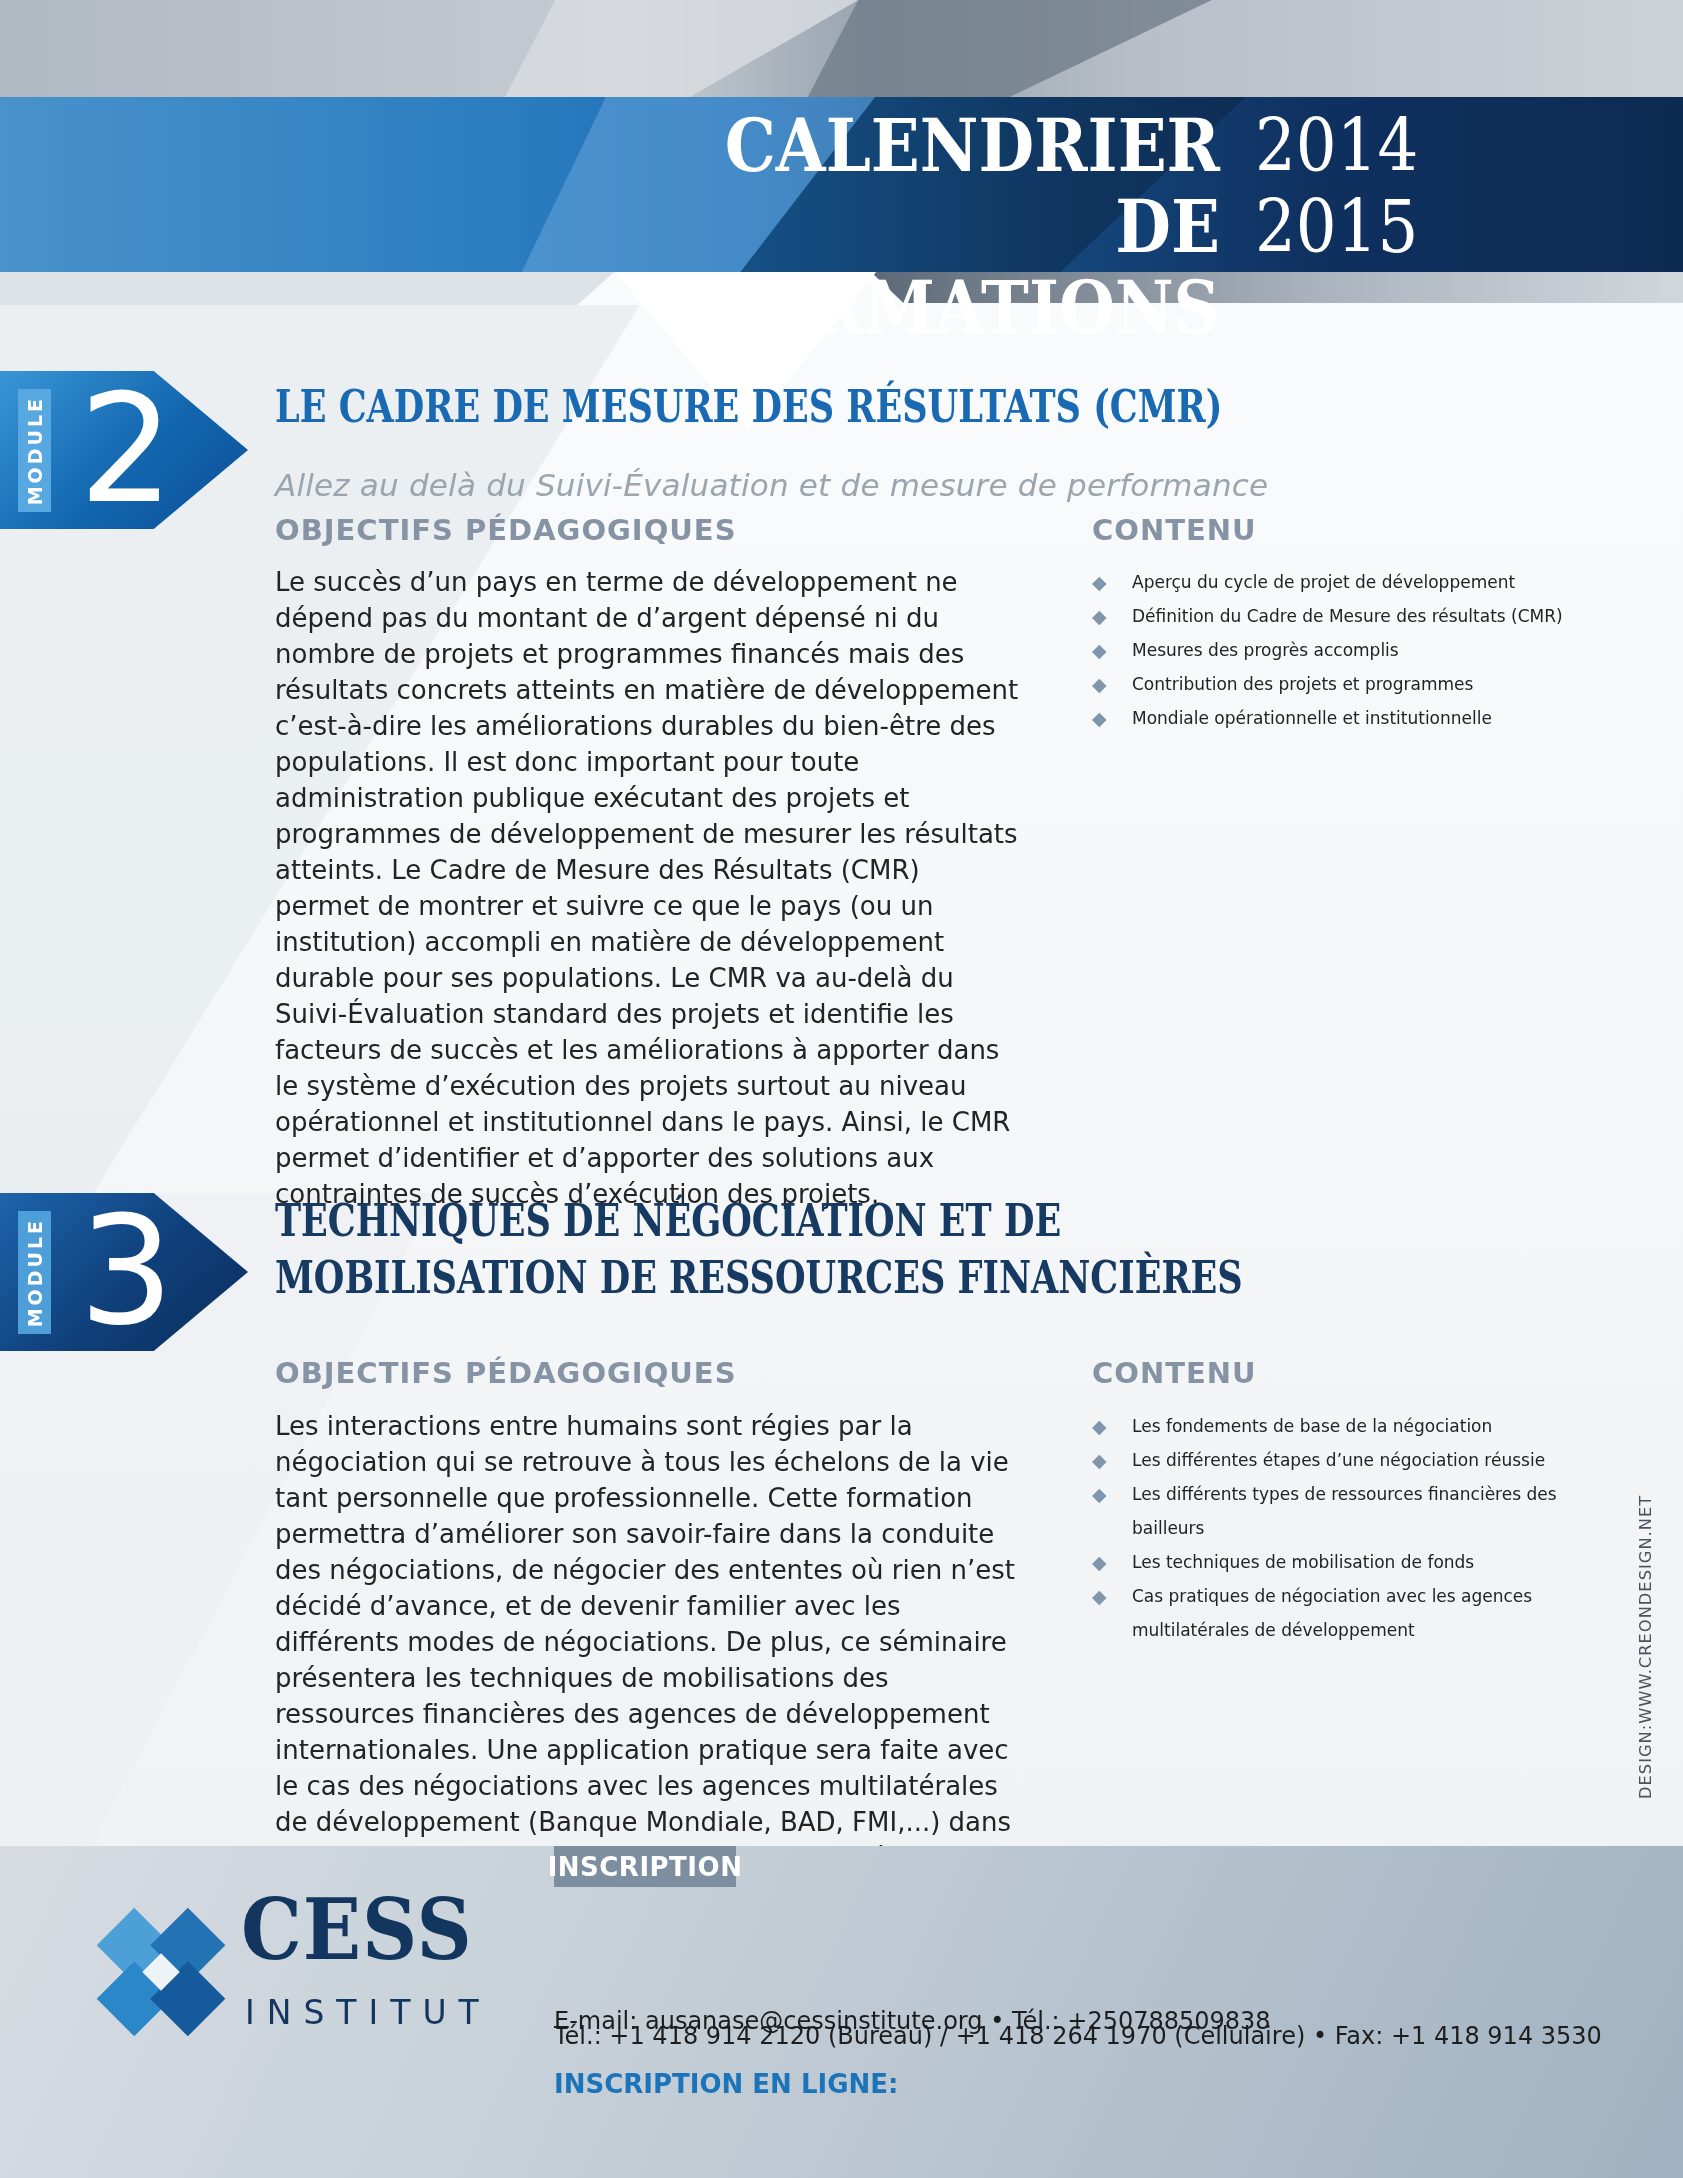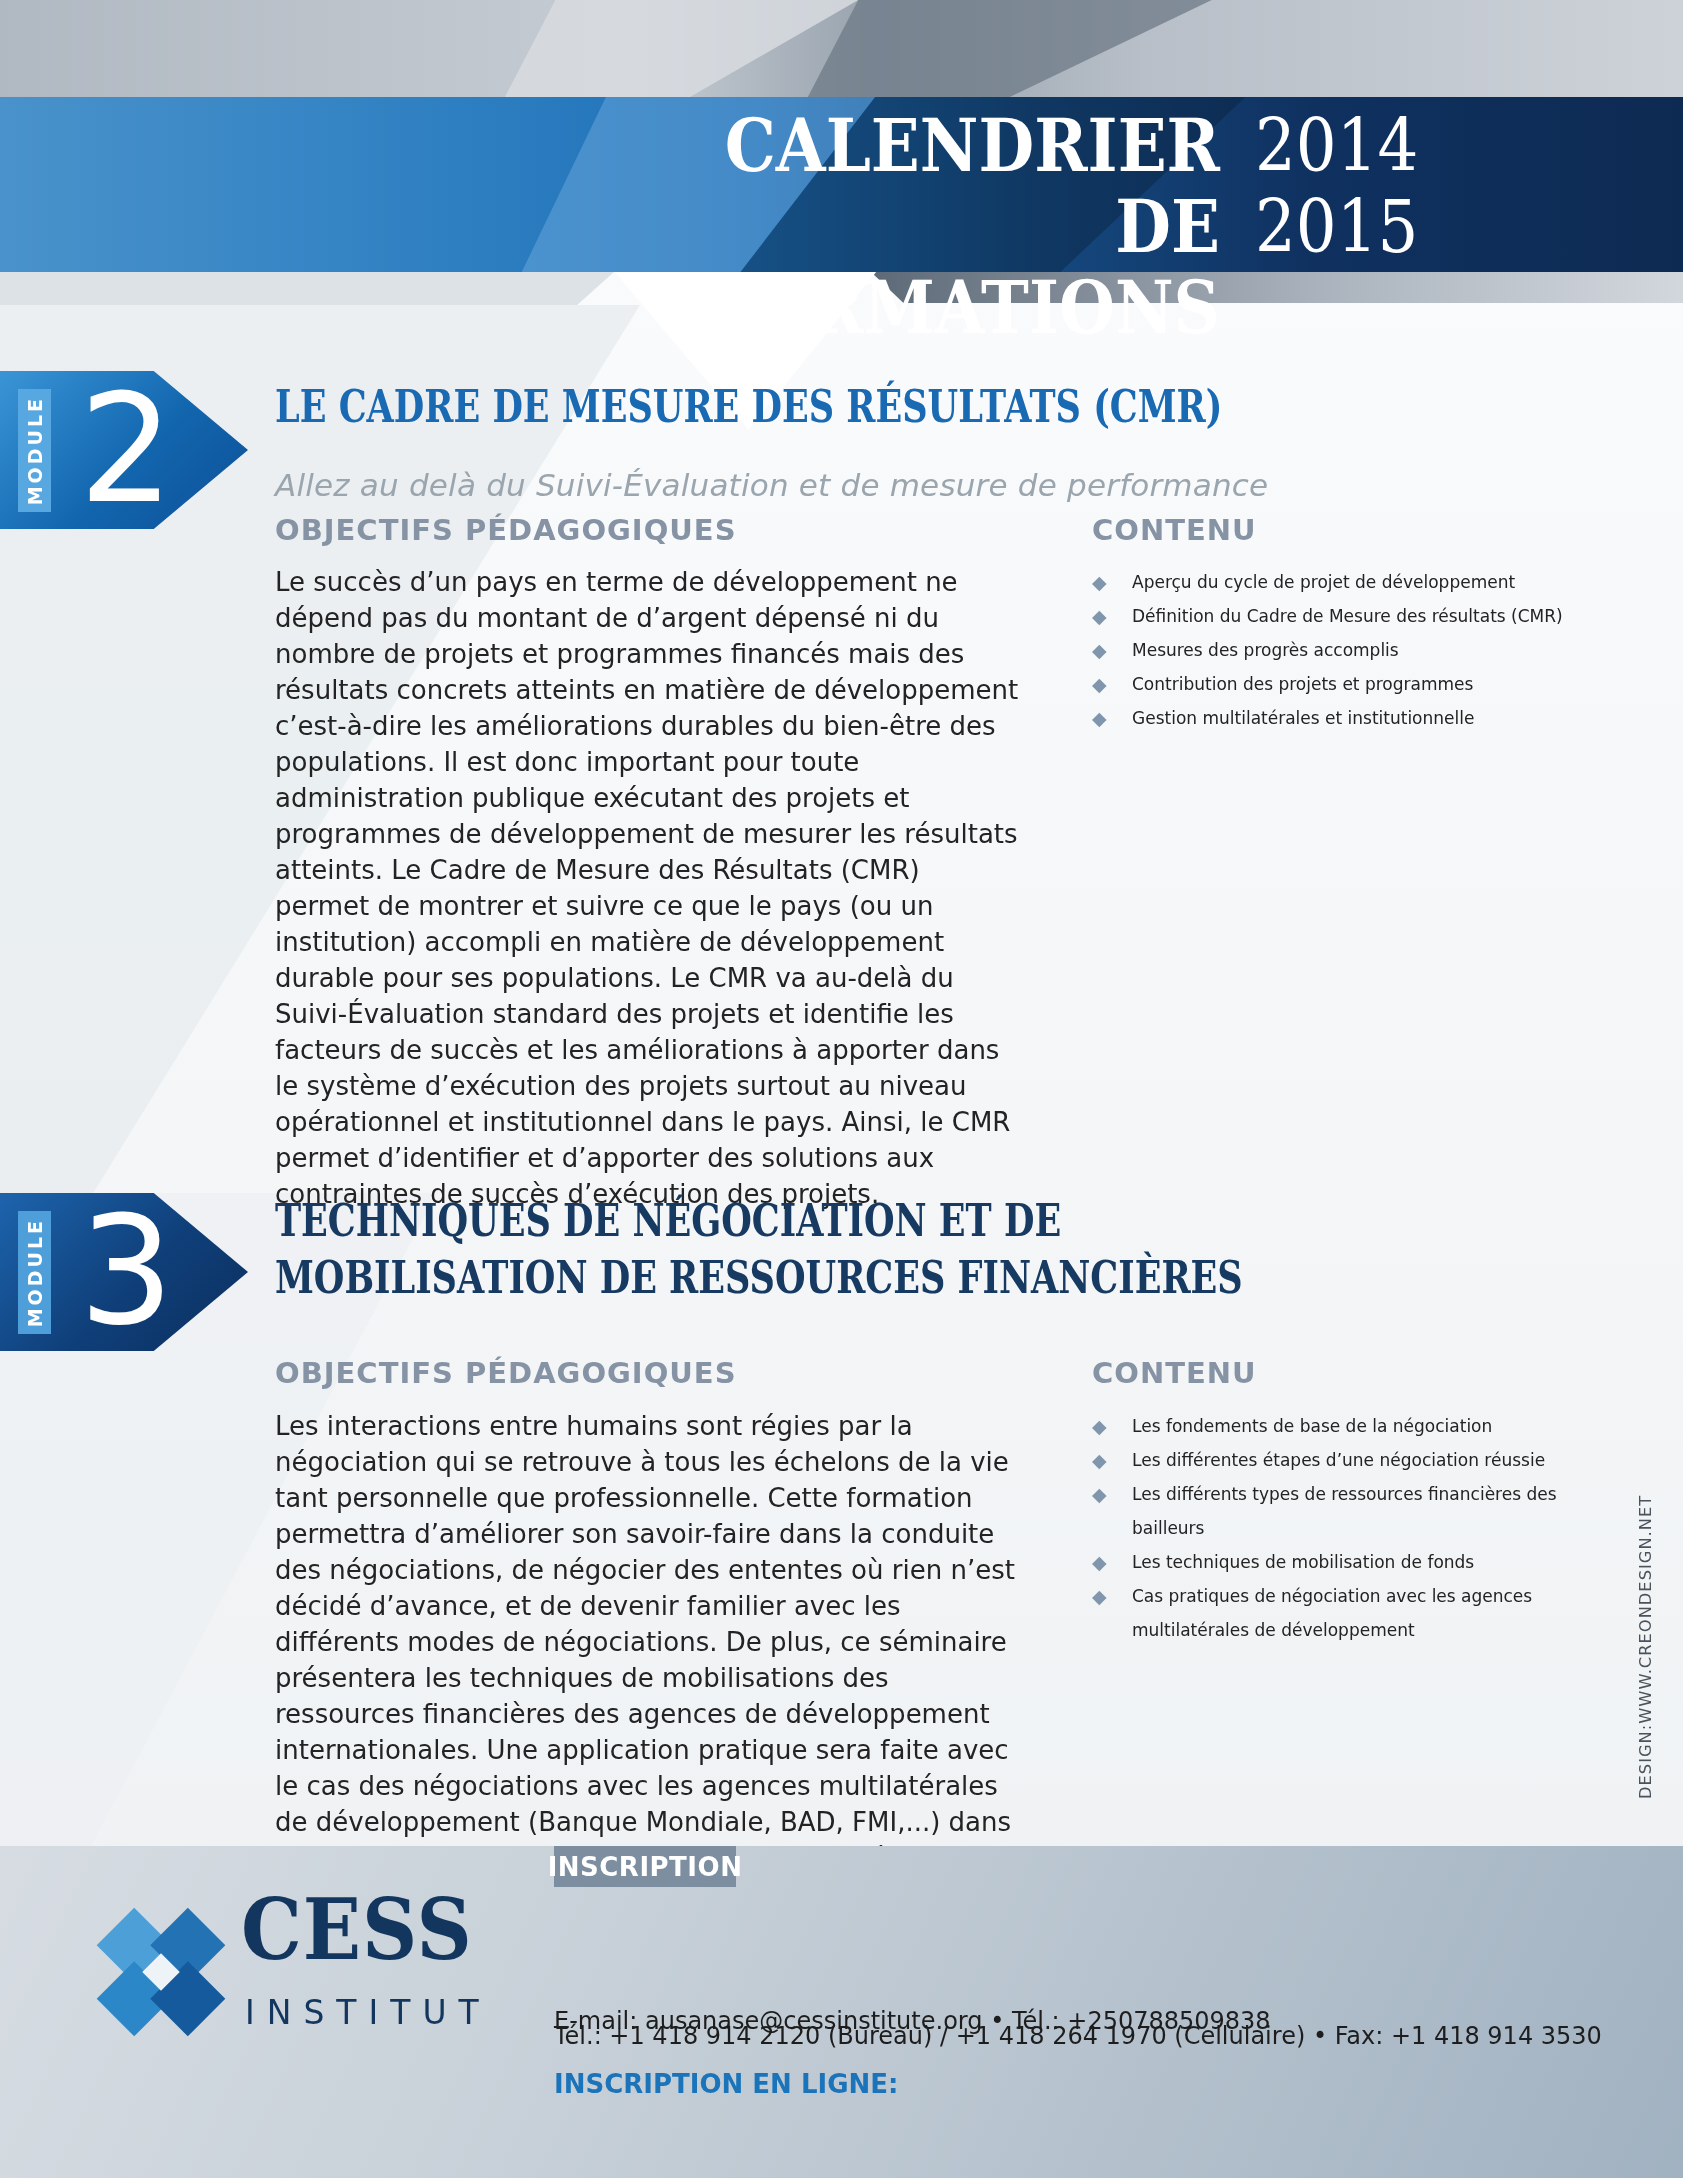--- a/index.html
+++ b/index.html
@@ -157,21 +157,21 @@
         <span class="item-text">Mesures des progrès accomplis</span>
       </li>
 
       <li class="content-item">
         <span class="diamond">◆</span>
         <span class="item-text">Contribution des projets et programmes</span>
       </li>
 
       <li class="content-item">
         <span class="diamond">◆</span>
-        <span class="item-text">Gestion multilatérales et institutionnelle</span>
+        <span class="item-text">Mondiale opérationnelle et institutionnelle</span>
       </li>
     </ul>
 
   <div class="badge m3">
     <div class="mod-strip">
       <span>MODULE</span>
     </div>
     <div class="mod-number">3</div>
   </div>
 

